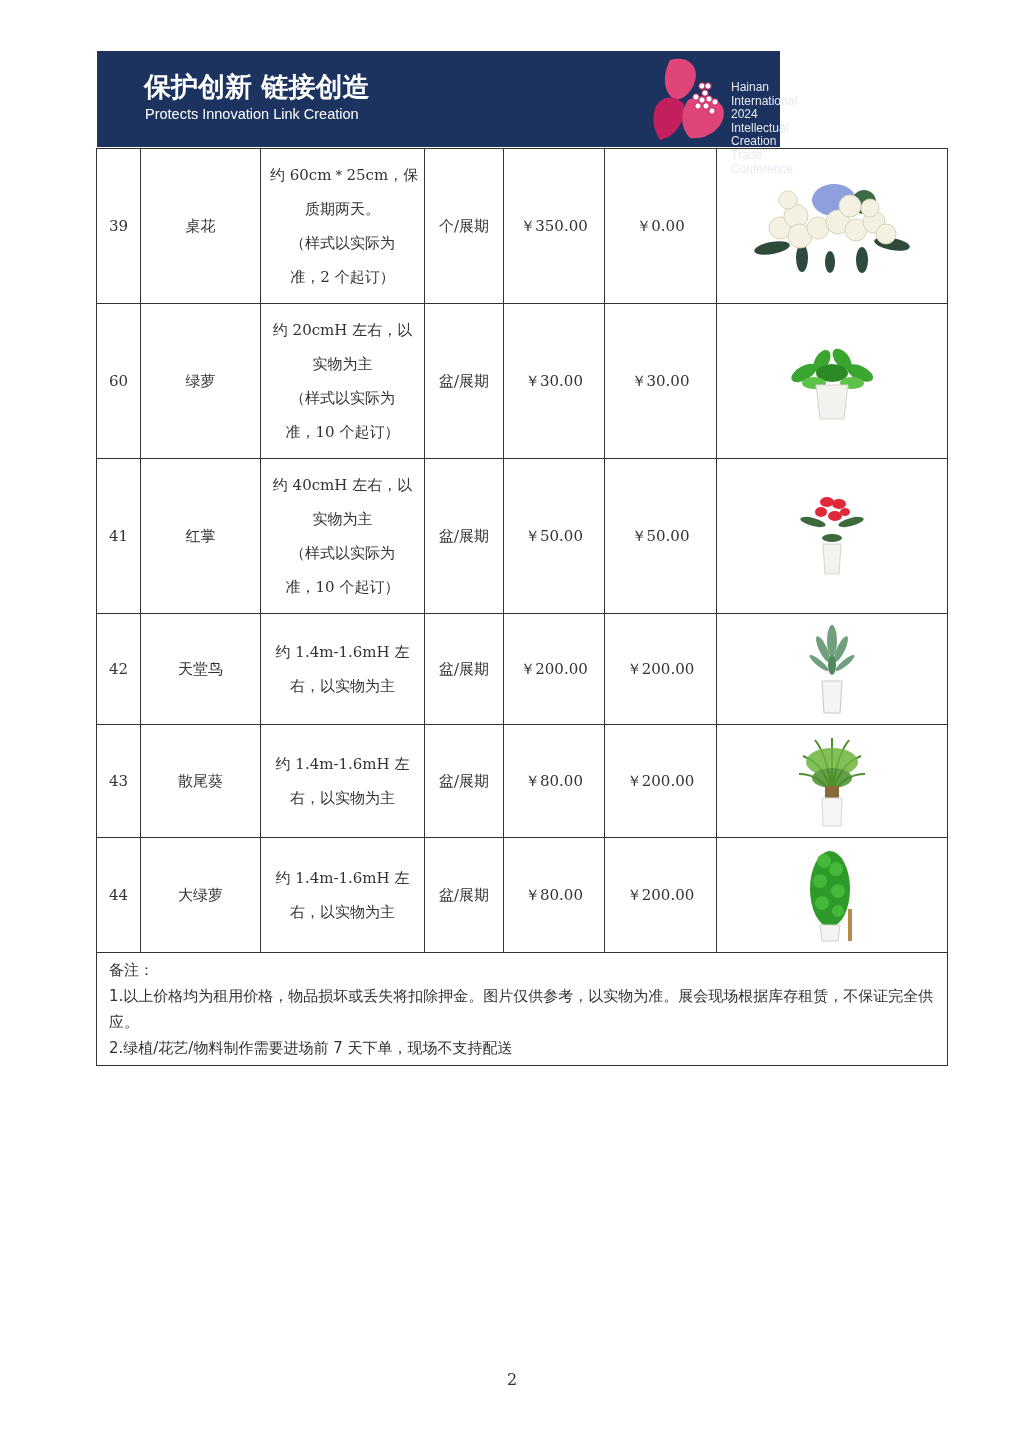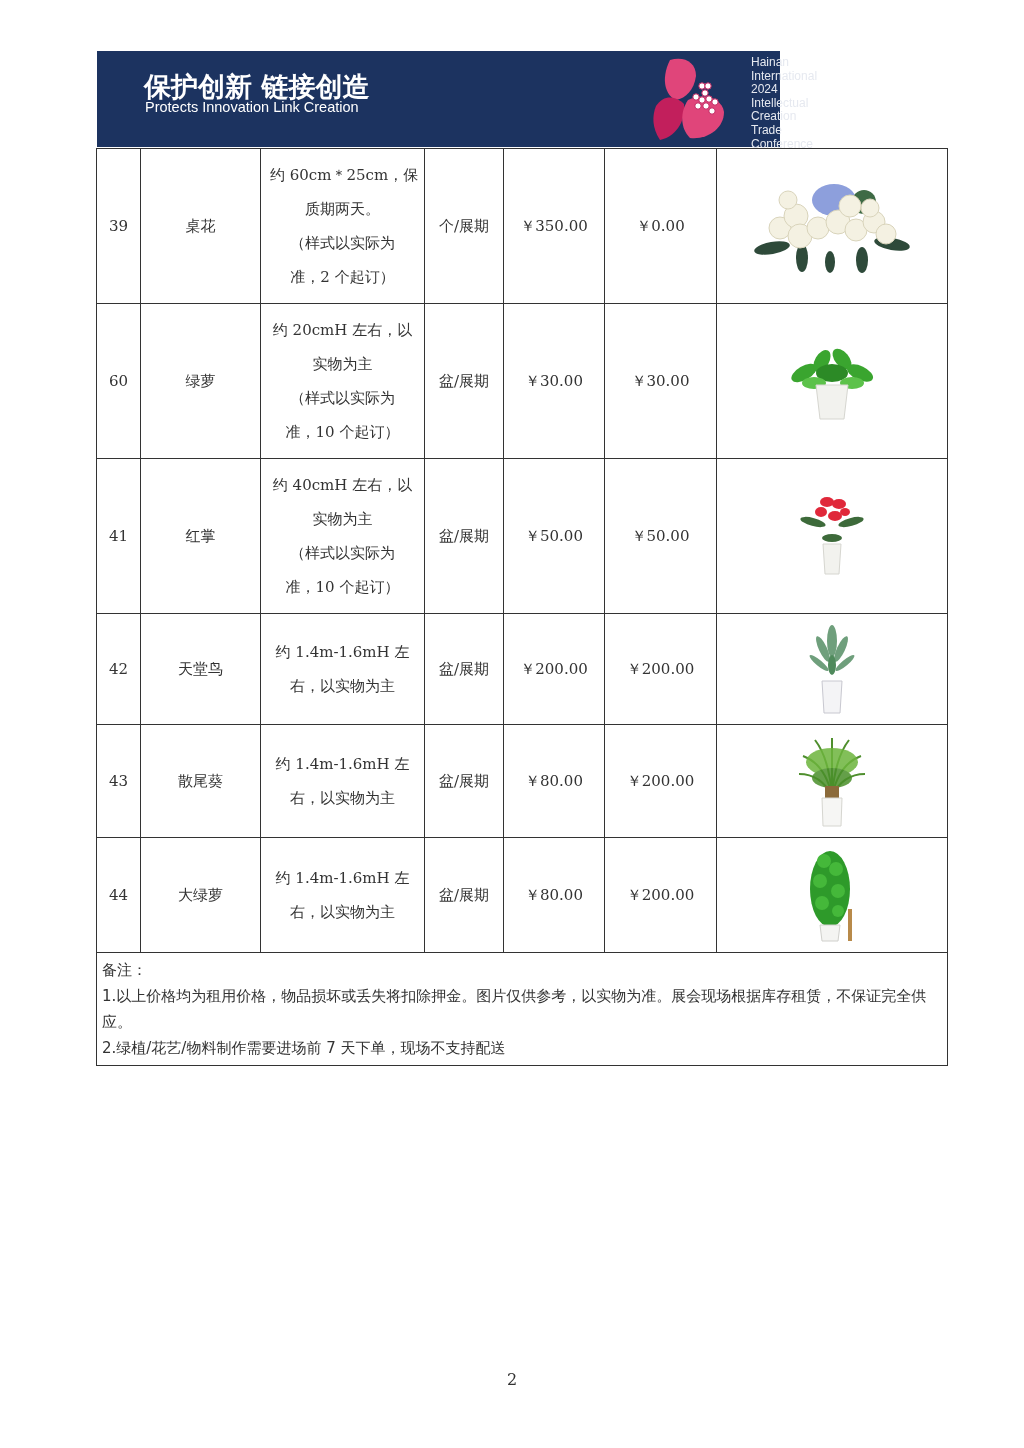--- a/index.html
+++ b/index.html
@@ -2,37 +2,37 @@
 <html><head>
 <meta charset="utf-8">
 <style>
   html, body { margin:0; padding:0; background:#ffffff; }
   body { width:1024px; height:1448px; position:relative; overflow:hidden;
          font-family:"DejaVu Serif", "Liberation Serif", serif; color:#222; }
   .banner { position:absolute; left:97px; top:51px; width:683px; height:96px;
             background:#1c3360; }
   .banner .cn { position:absolute; left:47px; top:18px; color:#fff;
                 font-family:"DejaVu Sans", sans-serif; font-size:27px; font-weight:bold; letter-spacing:0px; }
-  .banner .en { position:absolute; left:48px; top:48px; color:#fff;
+  .banner .en { position:absolute; left:48px; top:55px; color:#fff;
                 font-family:"Liberation Sans", sans-serif; font-size:14.5px; }
   .logo { position:absolute; left:553px; top:5px; width:80px; height:86px; }
-  .conf { position:absolute; left:634px; top:5px; color:#e6e9f0;
-          font-family:"Liberation Sans", sans-serif; font-size:12px; line-height:13.6px;margin-left:20px; }
+  .conf { position:absolute; left:634px; top:30px; color:#e6e9f0;
+          font-family:"Liberation Sans", sans-serif; font-size:12px; line-height:13.6px; }
   .conf .cn2 { color:#fff; font-weight:bold; font-family:Liberation Serif, serif; font-size:10.5px; }
 
   table.items { position:absolute; left:96px; top:148px; width:851px;
                 border-collapse:collapse; table-layout:fixed; }
   table.items td { border:1.5px solid #333; text-align:center; vertical-align:middle;
                    font-size:15px; color:#333; padding:9px; }
   td.desc { line-height:34px; font-size:15px; }
   td.desc div { white-space:nowrap; }
   tr.r4 { height:138px; }
   tr.r2 { height:109px; }
   td.img { position:relative; }
-  td.notes { text-align:left !important; padding:4px 5px !important;
+  td.notes { text-align:left !important; padding:4px 12px !important;
              font-family:"DejaVu Sans", sans-serif; font-size:14px; line-height:26px; color:#111; }
   td.notes div { white-space:normal; }
   .page-num { position:absolute; left:0; width:1024px; top:1370px; text-align:center;
               font-size:16px; color:#333; }
   svg { display:block; margin:0 auto; }
 </style>
 </head>
 <body>
 
 <div class="banner">

